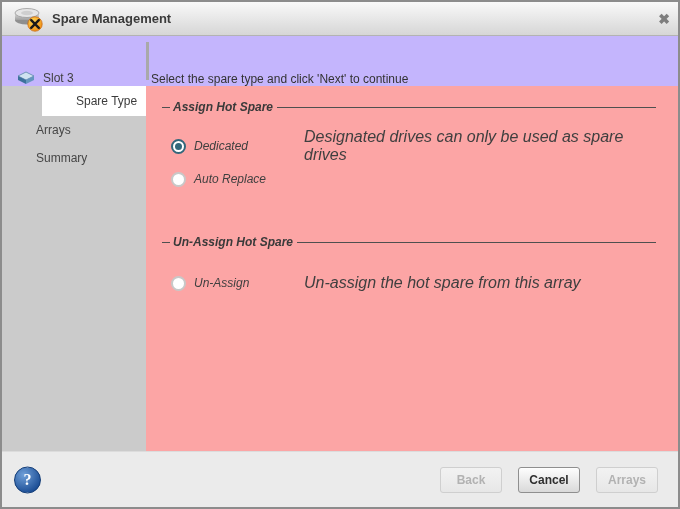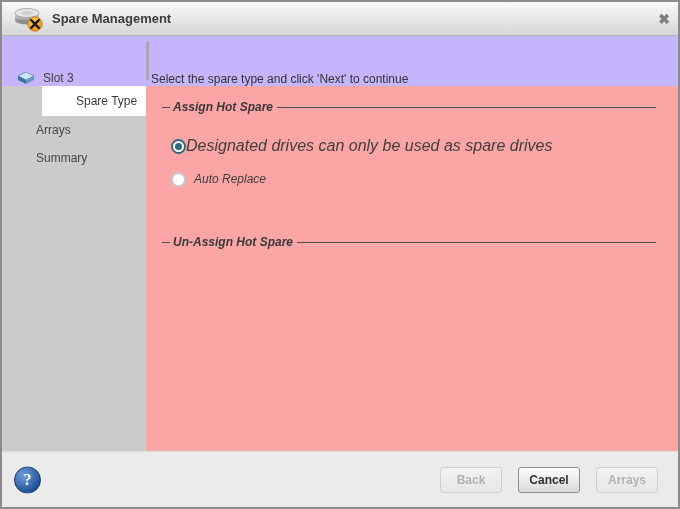--- a/index.html
+++ b/index.html
@@ -205,36 +205,46 @@
         <span class="tick"></span>
         <span class="section-title">Assign Hot Spare</span>
         <span class="rule"></span>
       </div>
 
       <div class="options">
         <div class="option-row">
           <button class="radio selected">
               <span class="dot"></span>
             </button>
+          <span class="option-label">Dedicated</span>
           <span class="option-desc">Designated drives can only be used as spare drives</span>
         </div>
         <div class="option-row">
           <button class="radio">
               <span class="dot"></span>
             </button>
           <span class="option-label">Auto Replace</span>
         </div>
       </div>
 
       <div class="section-header section-gap">
         <span class="tick"></span>
         <span class="section-title">Un-Assign Hot Spare</span>
         <span class="rule"></span>
       </div>
 
+      <div class="options-single">
+        <div class="option-row">
+          <button class="radio">
+              <span class="dot"></span>
+            </button>
+          <span class="option-label">Un-Assign</span>
+          <span class="option-desc">Un-assign the hot spare from this array</span>
+        </div>
+      </div>
 
     </div>
   </div>
 
   <div class="footer">
     <button class="help-btn">?</button>
     <button class="btn disabled">Back</button>
     <button class="btn">Cancel</button>
     <button class="btn disabled">Arrays</button>
   </div>

